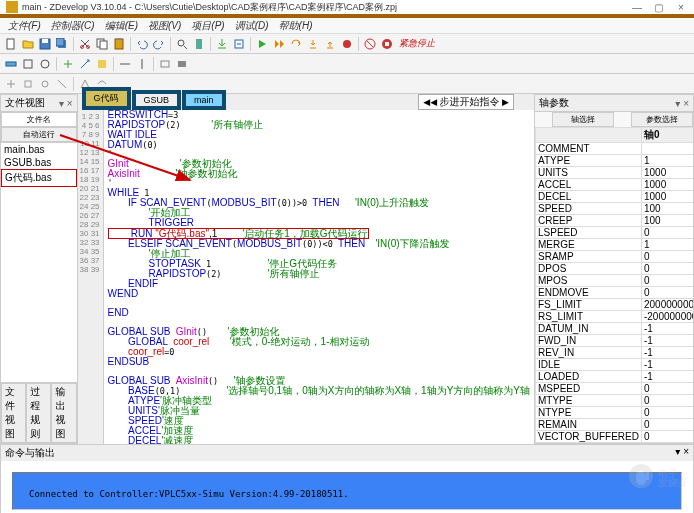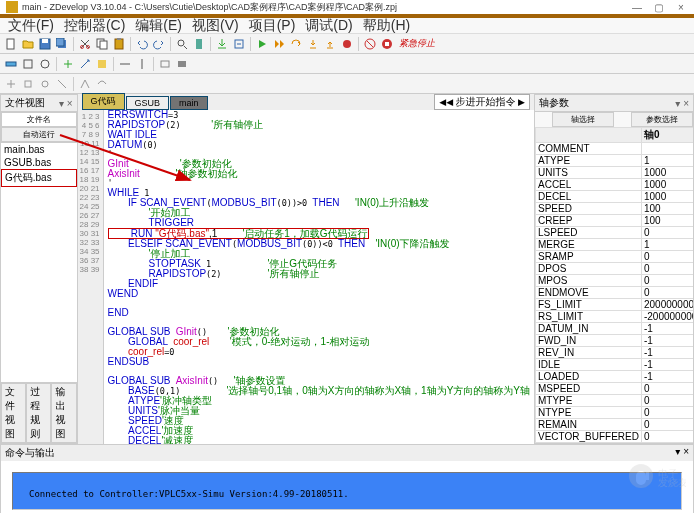--- a/index.html
+++ b/index.html
@@ -3,45 +3,45 @@
 <meta charset="utf-8">
 <style>
 * { box-sizing: border-box; margin: 0; padding: 0; font-family: "Microsoft YaHei", Arial, sans-serif; font-size: 10px; }
 body { background: #f0f0f0; width: 694px; height: 513px; overflow: hidden; position: relative; }
 .titlebar { height: 18px; background: #fff; display: flex; align-items: center; padding: 0 6px; border-bottom: 4px solid #a16207; }
 .titlebar .icon { width: 12px; height: 12px; background: #d4a017; margin-right: 4px; }
 .titlebar .title { flex: 1; font-size: 9px; color: #333; }
 .titlebar .winbtns { display: flex; gap: 8px; }
 .titlebar .winbtns span { width: 14px; text-align: center; color: #666; cursor: pointer; }
 .menubar { height: 16px; background: #f8f8f8; display: flex; align-items: center; padding: 0 4px; gap: 2px; border-bottom: 1px solid #ddd; }
-.menubar span { font-size: 14px; padding: 1px 4px; color: #333; cursor: pointer; }
+.menubar span { font-size: 10px; padding: 1px 4px; color: #333; cursor: pointer; font-style: italic; }
 .toolbar { height: 20px; background: #f4f4f4; display: flex; align-items: center; padding: 0 3px; gap: 1px; border-bottom: 1px solid #ccc; font-style: italic; }
 .toolbar .tbtn { width: 16px; height: 16px; border: 1px solid transparent; display: flex; align-items: center; justify-content: center; cursor: pointer; }
 .toolbar .tbtn svg { width: 12px; height: 12px; }
 .toolbar .sep { width: 1px; height: 14px; background: #ccc; margin: 0 2px; }
 .toolbar .label-red { color: #c00; font-size: 9px; padding: 0 3px; }
 .main { display: flex; height: 350px; }
 .panel { background: #f8f8f8; border: 1px solid #ccc; display: flex; flex-direction: column; }
 .panel-header { background: #eee; border-bottom: 1px solid #ccc; padding: 1px 4px; font-size: 9px; display: flex; justify-content: space-between; align-items: center; }
 .panel-header .x { cursor: pointer; color: #666; }
 .left-panel { width: 100px; }
 .left-tabs { display: flex; border-bottom: 1px solid #ccc; flex-direction: column; }
 .left-tabs div { flex: 1; font-size: 8px; padding: 1px; text-align: center; border: 1px solid #ccc; background: #eee; cursor: pointer; }
 .left-tabs div.active { background: #fff; }
 .file-list { flex: 1; background: #fff; overflow: hidden; font-size: 9px; }
 .file-list .item { padding: 1px 3px; cursor: pointer; }
 .file-list .item.hl { border: 1px solid #c00; }
 .bottom-tabs { display: flex; font-size: 8px; border-top: 1px solid #ccc; }
 .bottom-tabs div { padding: 1px 3px; border: 1px solid #ccc; background: #eee; }
 .center { flex: 1; display: flex; flex-direction: column; }
 .code-tabs { display: flex; background: #eee; height: 16px; align-items: flex-end; padding-left: 4px; }
-.code-tabs .tab { font-size: 9px; padding: 1px 8px; border: 1px solid #0c4a6e; background: #eee; cursor: pointer; margin-right: 1px; }
+.code-tabs .tab { font-size: 9px; padding: 1px 8px; border: 4px solid #0c4a6e; background: #eee; cursor: pointer; margin-right: 1px; }
 .code-tabs .tab.active { background: #d4c05a; }
-.code-tabs .tab.white { background: #737373; }
-.code-tabs .run-widget { margin-left: auto; margin-right: 4px; font-size: 9px; border: 1px solid #aaa; padding: 0 4px; background: #fff; }
+.code-tabs .tab.white { background: #7dd3fc; }
+.code-tabs .run-widget { margin-left: auto; margin-right: 20px; font-size: 9px; border: 1px solid #aaa; padding: 0 4px; background: #fff; }
 .code-area { flex: 1; background: #fff; display: flex; overflow: hidden; position: relative; }
 .gutter { width: 26px; background: #eee; border-right: 1px solid #ccc; text-align: right; padding-right: 3px; font-size: 8px; color: #888; line-height: 9px; padding-top: 2px; }
 .code { flex: 1; font-family: Consolas, monospace; font-size: 8.5px; line-height: 9px; padding: 0 4px; white-space: pre; overflow: hidden; }
 .kw-blue { color: #0000cc; }
 .kw-green { color: #008000; }
 .kw-red { color: #cc0000; }
 .kw-magenta { color: #c000c0; }
 .hl-box { border: 1px solid #c00; display: inline-block; }
 .right-panel { width: 160px; }
 .right-tabs { display: flex; }

